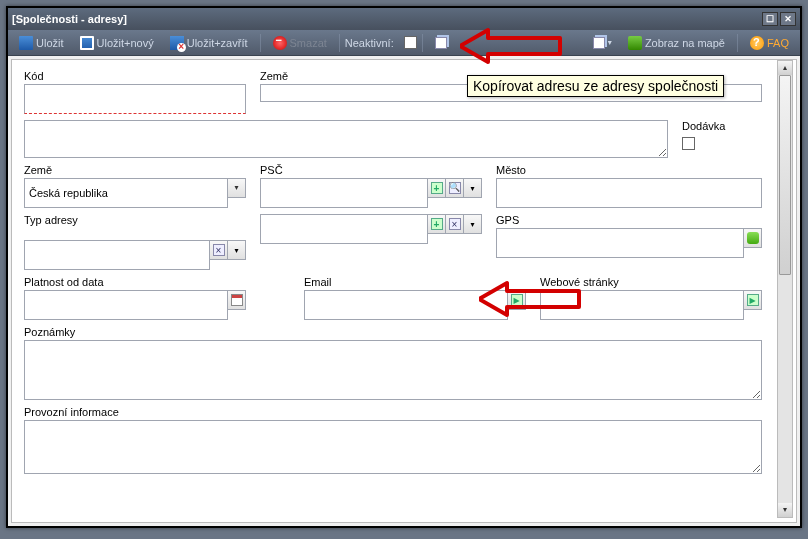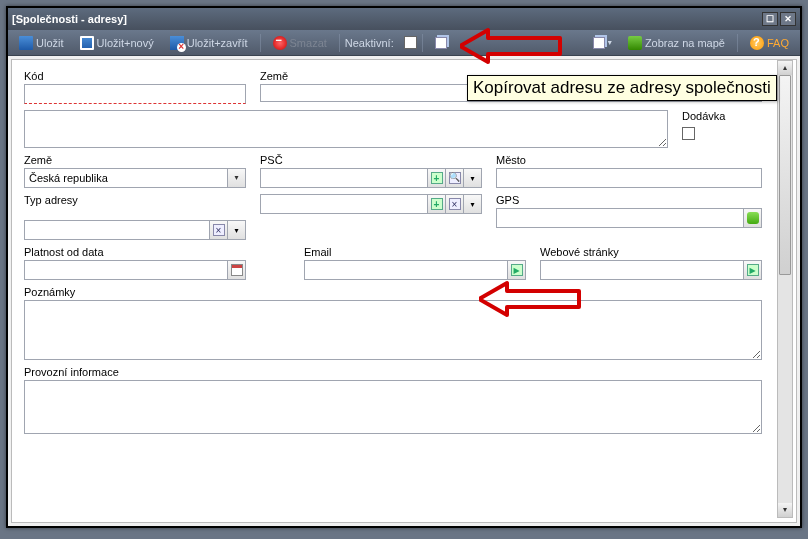--- a/index.html
+++ b/index.html
@@ -114,21 +114,21 @@
   .scrollbar .arr.dn{bottom:0;}
 
   .form-area { margin-right: 22px; }
   .row { display:flex; gap: 14px; margin-bottom: 6px; align-items: flex-start;}
   .field { display:flex; flex-direction:column; }
   .field label { color: #000; margin-bottom: 2px; }
   .inputwrap { display:flex; }
   .input {
     border: 1px solid #a0a5b0;
     background: #fff;
-    height: 20px;
+    height: 30px;
     padding: 2px 4px;
     font-size: 11px;
   }
   .textarea { border:1px solid #a0a5b0; background:#fff; width:100%; padding:2px 4px; font-size:11px;}
   .btn-sm {
     width: 18px; height: 20px;
     border: 1px solid #a0a5b0;
     background: linear-gradient(#f8f8f8,#e0e0e0);
     display:flex; align-items:center; justify-content:center;
     border-left: none;
@@ -137,21 +137,21 @@
   .red-underline { border-bottom:1px dashed #d33; }
   .cb-wrap { display:flex; align-items:center; }
   .cb-wrap .checkbox { margin-top:3px; }
 
   .tooltip {
     position: absolute;
     left: 467px; top: 75px;
     background: #ffffe1;
     border: 1px solid #000;
     padding: 2px 5px;
-    font-size: 17px;
+    font-size: 14px;
     color: #000;
     z-index: 50;
     box-shadow: 1px 1px 3px rgba(0,0,0,0.3);
   }
   .arrow {
     position:absolute;
     z-index:60;
   }
   .arrow svg { display:block; }
 </style>

